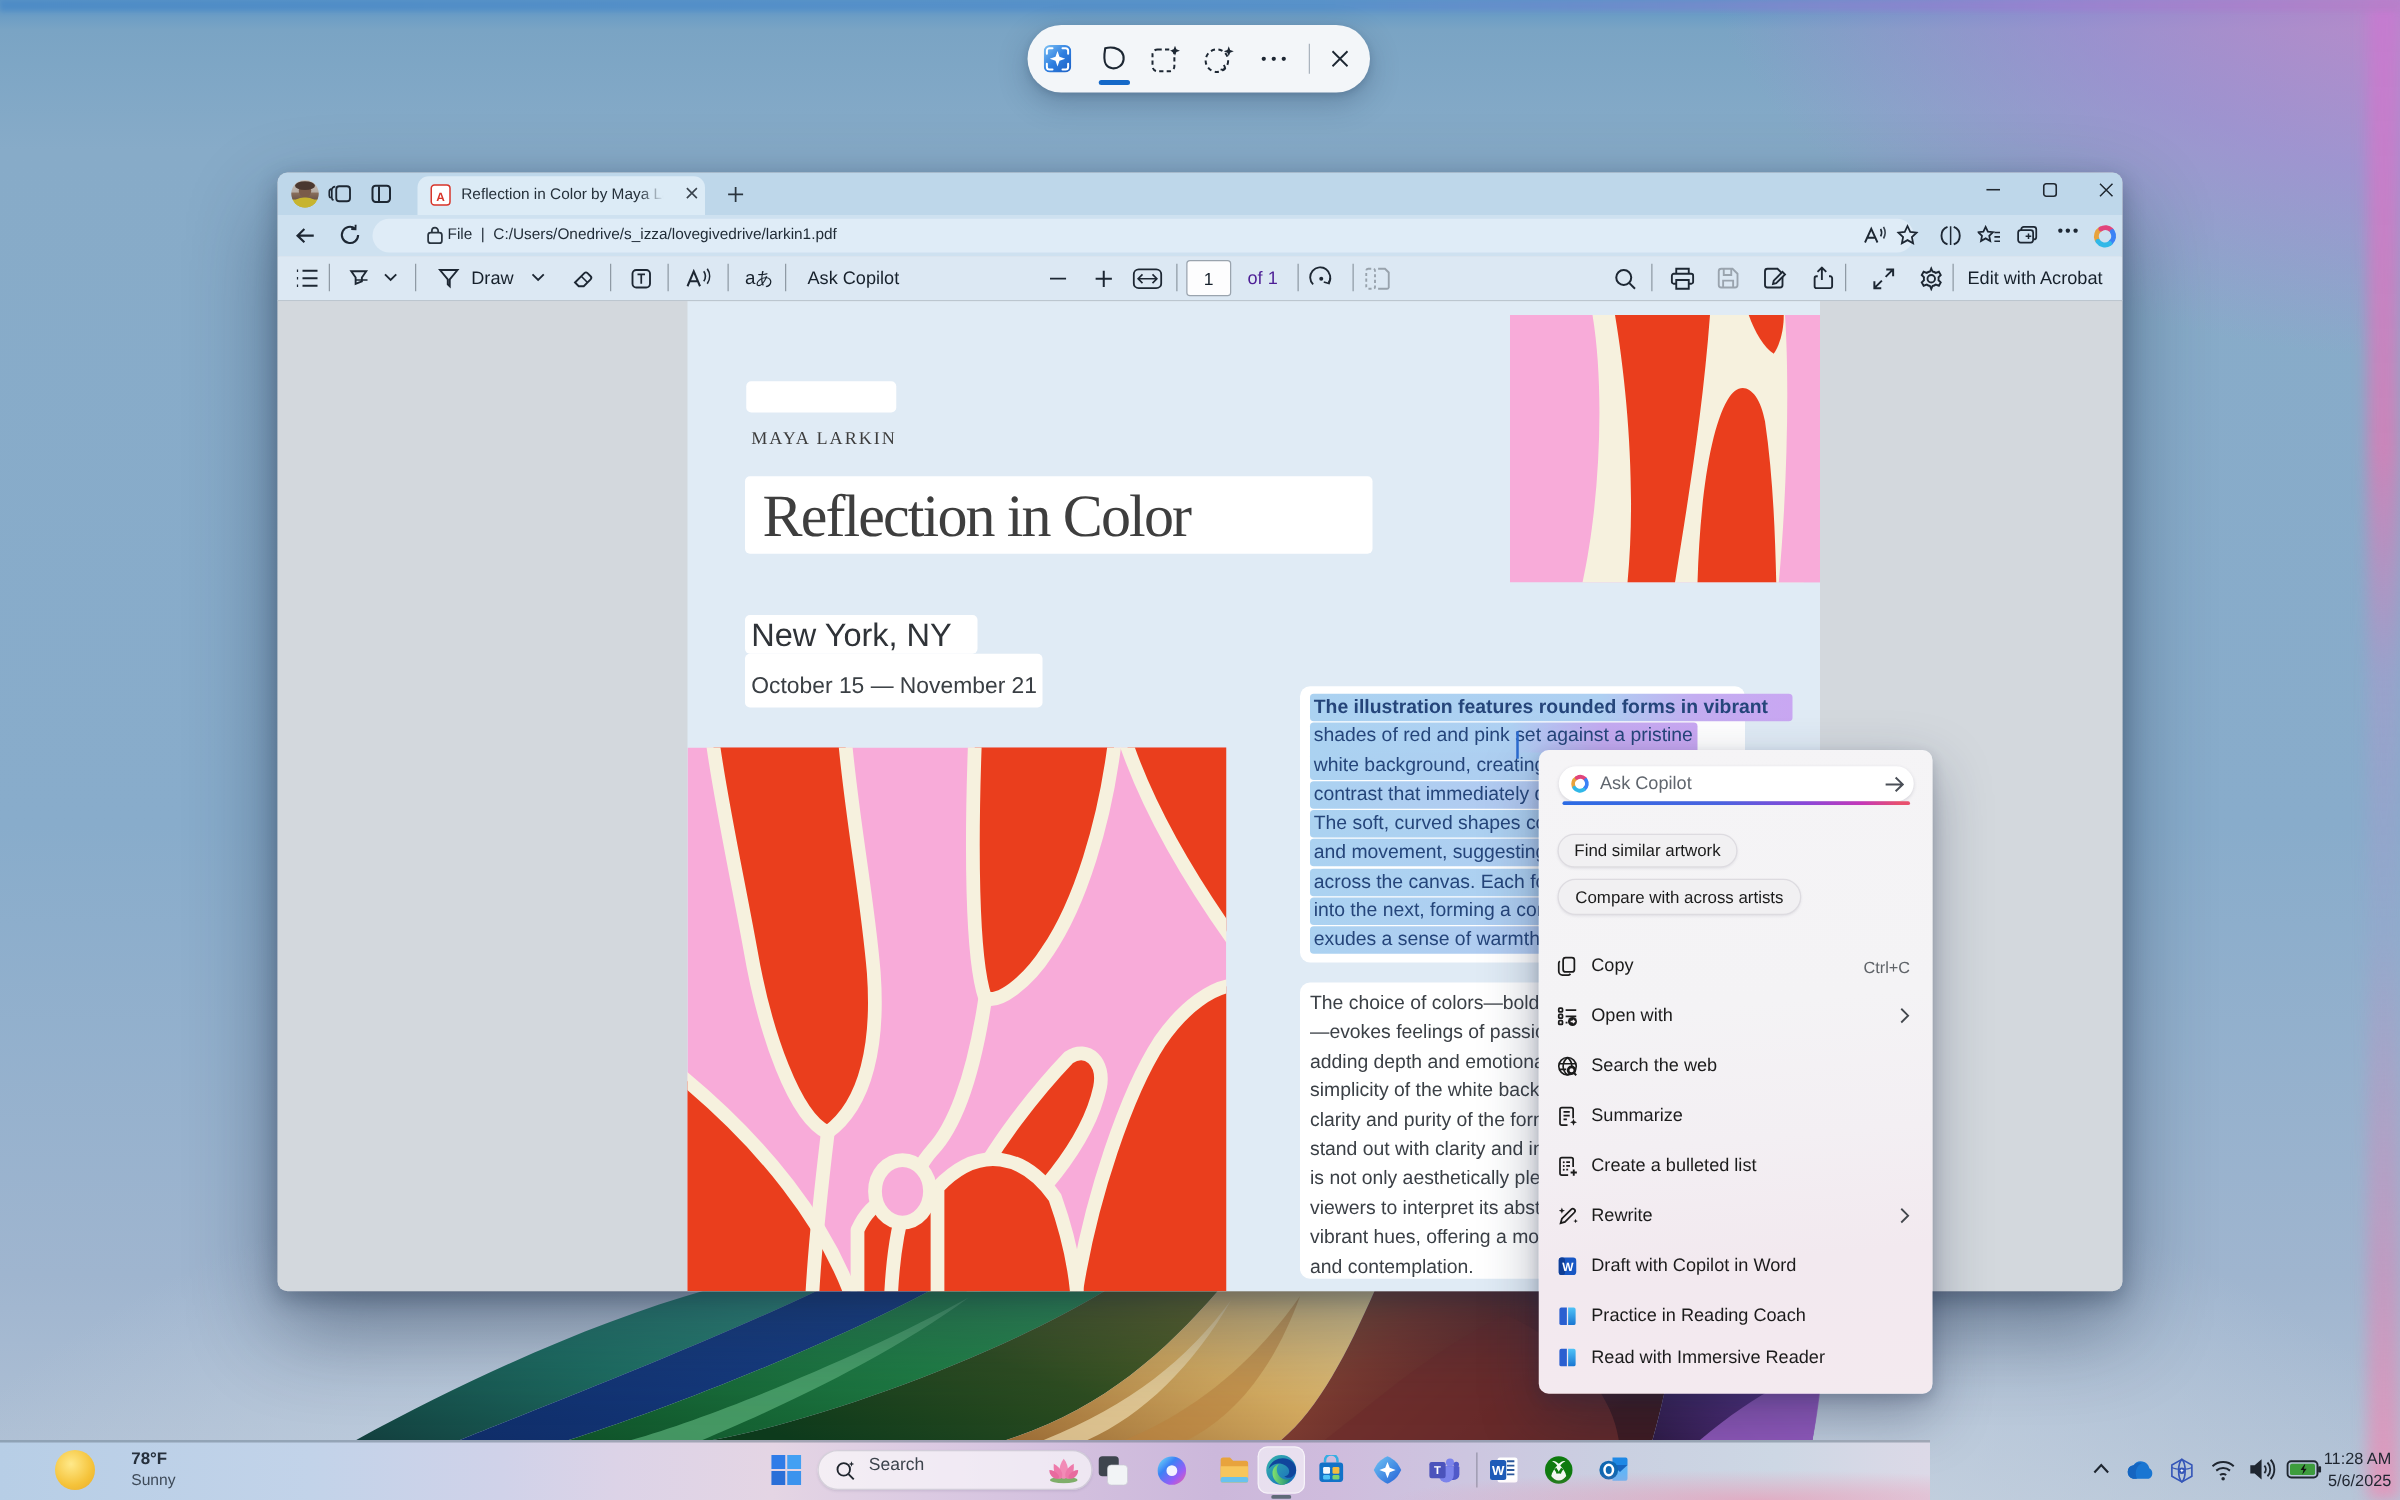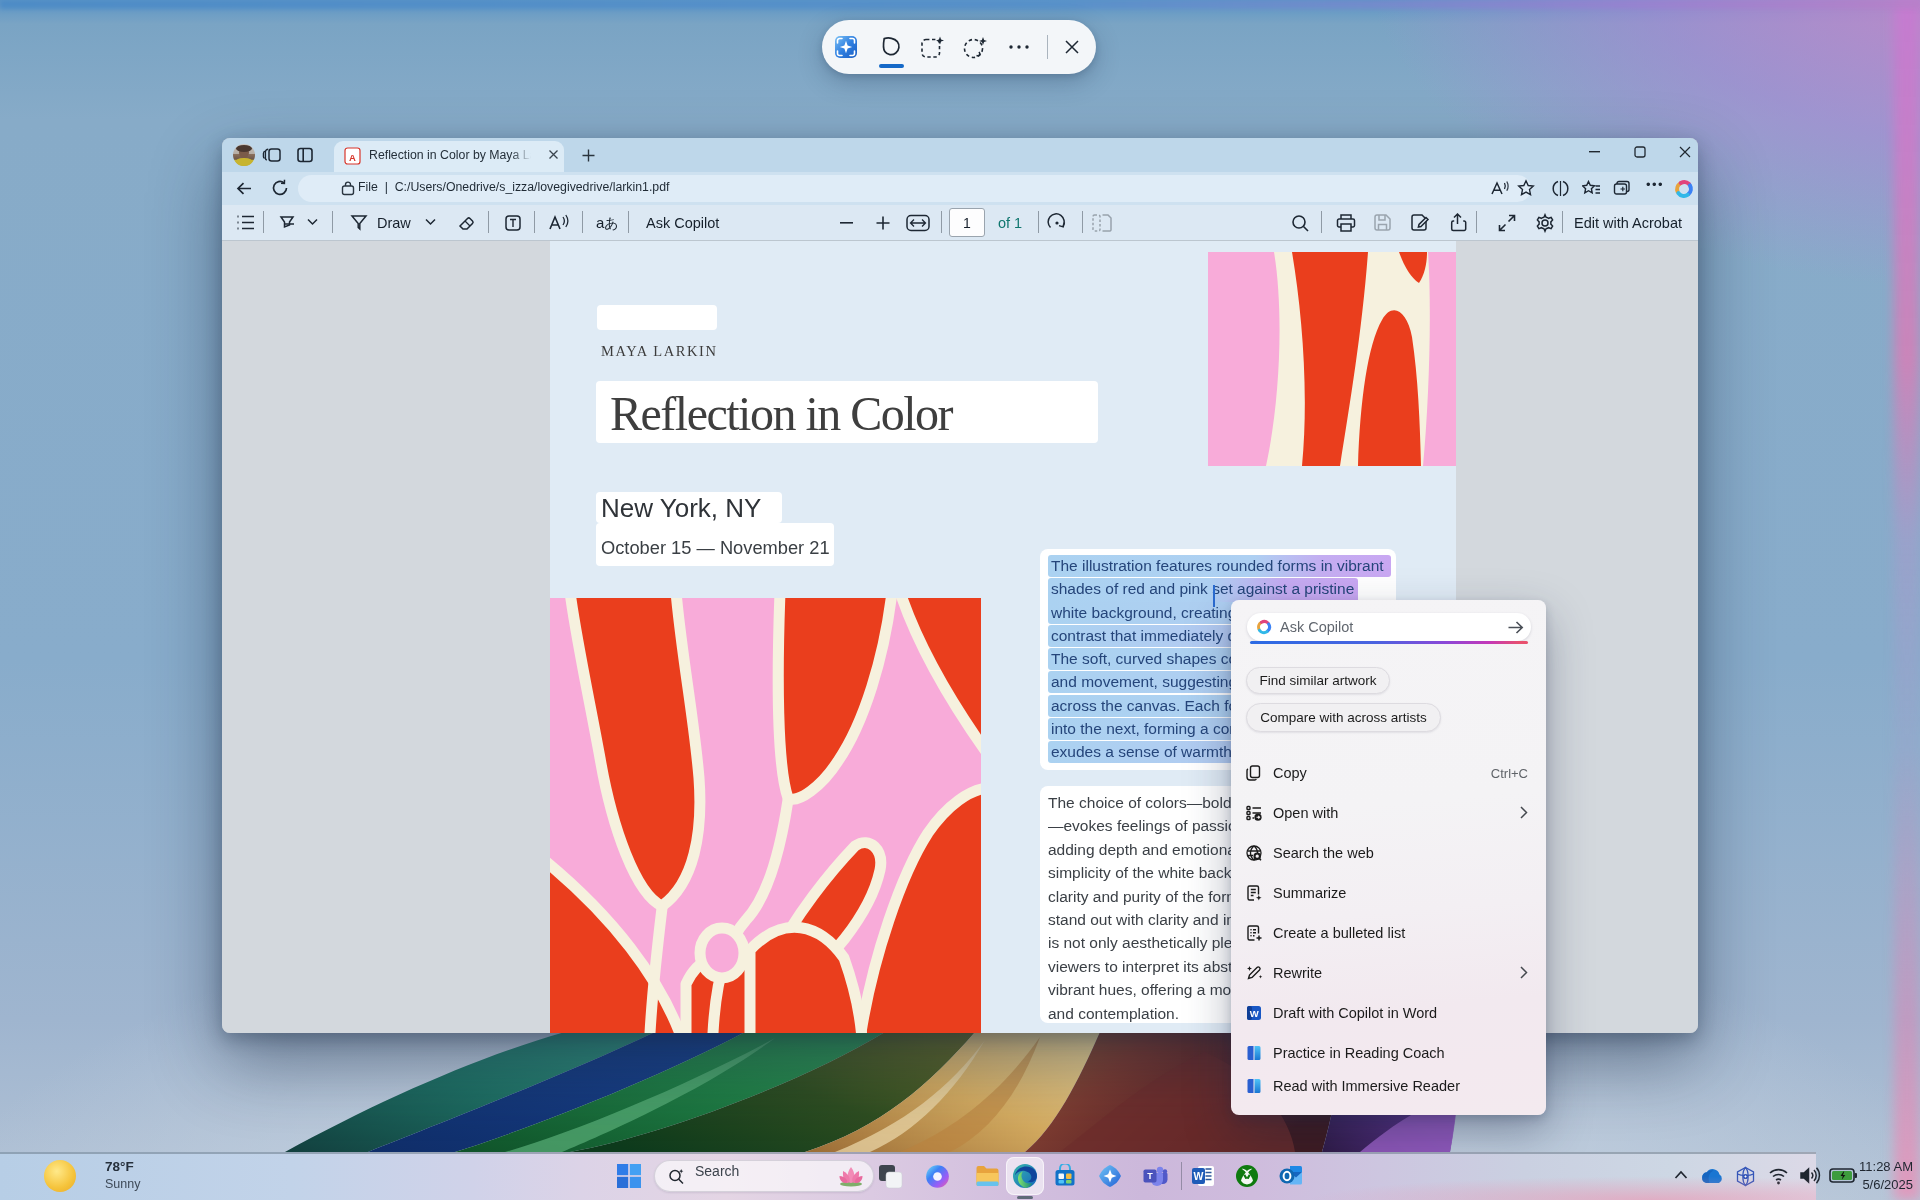--- a/index.html
+++ b/index.html
@@ -36,21 +36,21 @@
 
 
 #menu { position:absolute; left:1231px; top:600px; width:315px; height:515px; border-radius:8px;
   background:linear-gradient(175deg, #f5f4f6 0%, #f4f3f5 40%, #f3eff3 60%, #f2e9ef 78%, #f3e9ef 90%, #f3eaef 100%);box-shadow:0 18px 45px rgba(30,40,70,.35), 0 4px 10px rgba(30,40,70,.2), inset 0 0 0 1px rgba(255,255,255,.55);
   box-shadow:0 18px 45px rgba(30,40,70,.35), 0 4px 10px rgba(30,40,70,.2); }
 .mi { position:absolute; left:14px; height:40px; display:flex; align-items:center; font-size:14.5px; color:#1b1b1b; }
 .mi svg { margin-right:10px; }
 .mr { position:absolute; right:18px; font-size:13px; color:#5f6368; }
 
 
-#taskbar { position:absolute; left:0; top:1152px; width:1816px; height:48px;
+#taskbar { position:absolute; left:0; top:1152px; width:1544px; height:48px;
   background:linear-gradient(90deg,#b7cee6 0%, #c2d3e9 16%, #d0d2e9 26%, #dcd3e7 32%, #e4d5e4 40%, #dbcae2 48%, #d2bfde 56%, #ccb8db 63%, #cfbcdd 69%, #cdc6e0 76%, #cad0e1 84%, #cdd7e4 92%, #dcd9e7 100%); }
 #taskbar::before { content:""; position:absolute; left:0; top:0; width:100%; height:2px; background:rgba(110,125,140,.55); }
 #taskbar::after { content:""; position:absolute; left:55%; top:14px; width:45%; height:34px;
   background:radial-gradient(60% 100% at 80% 100%, rgba(240,140,170,.55), rgba(240,140,170,0) 70%); pointer-events:none; }
 </style>
 </head>
 <body>
 <div id="desktop"></div>
 <div id="edge-right-pink"></div>
 <div id="edge-top-blue"></div>
@@ -287,21 +287,21 @@
       </svg>
     <svg style="position:absolute;left:654px;top:11px" width="14" height="14" viewBox="0 0 14 14" stroke="#1d2733" stroke-width="1.6">
         <path d="M7 0.5 V13.5 M0.5 7 H13.5"></path>
       </svg>
     <svg style="position:absolute;left:684px;top:9px" width="24" height="18" viewBox="0 0 24 18" fill="none" stroke="#1d2733" stroke-width="1.5">
         <rect x="1" y="1.5" width="22" height="15" rx="4"></rect>
         <path d="M5 9 H19 M8 5.5 L4.5 9 L8 12.5 M16 5.5 L19.5 9 L16 12.5" stroke-width="1.3"></path>
       </svg>
     <div style="position:absolute;left:719px;top:6px;width:1px;height:22px;background:#8f9aa5;"></div>
     <div style="position:absolute;left:727px;top:3px;width:36px;height:29px;background:#fdfdfe;border:1px solid #9aa4ae;border-radius:3px;font-size:14px;color:#16202b;text-align:center;line-height:28px;">1</div>
-    <div style="position:absolute;left:776px;top:10px;font-size:14.5px;color:#0f766e;">of 1</div>
+    <div style="position:absolute;left:776px;top:10px;font-size:14.5px;color:#4c1d95;">of 1</div>
     <div style="position:absolute;left:816px;top:6px;width:1px;height:22px;background:#8f9aa5;"></div>
     <svg style="position:absolute;left:824px;top:8px" width="22" height="21" viewBox="0 0 22 21" fill="none" stroke="#1d2733" stroke-width="1.5">
         <path d="M4.5 14.5 A8 8 0 1 1 17 13"></path>
         <path d="M18.5 9.5 L17.2 13.8 L13 12.6" stroke-width="1.4"></path>
         <circle cx="11" cy="10" r="1.6" fill="#1d2733" stroke="none"></circle>
       </svg>
     <div style="position:absolute;left:860px;top:6px;width:1px;height:22px;background:#8f9aa5;"></div>
     <svg style="position:absolute;left:869px;top:8px" width="22" height="20" viewBox="0 0 22 20" fill="none" stroke="#98a2ac" stroke-width="1.5">
         <path d="M11.5 2 H17 L20 5 V17 A1.5 1.5 0 0 1 18.5 18 H11.5"></path>
         <rect x="2" y="2" width="7" height="16" rx="1.5" stroke-dasharray="2.5 2"></rect>
@@ -373,21 +373,21 @@
       <div style="position:absolute;left:51px;top:69px;font-family:'Liberation Serif',serif;font-size:14.5px;letter-spacing:1.6px;color:#3c3c3c;margin-top:33px;">MAYA LARKIN</div>
       <div class="chip" style="left:46px;top:140px;width:502px;height:62px;"></div>
       <div style="position:absolute;left:60px;top:140px;font-family:Liberation Serif, serif;font-size:48px;color:#3e3e3e;letter-spacing:-1.5px;line-height:66px;">Reflection in Color</div>
       <div class="chip" style="left:46px;top:251px;width:186px;height:31px;"></div>
       <div style="position:absolute;left:51px;top:252px;font-size:26px;color:#2f3338;">New York, NY</div>
       <div class="chip" style="left:46px;top:282px;width:238px;height:43px;"></div>
       <div style="position:absolute;left:51px;top:296px;font-size:18.3px;color:#3a3f44;">October 15 — November 21</div>
 
       <div class="chip" style="left:490px;top:308px;width:356px;height:221px;border-radius:8px;"></div>
       <div id="hl" style="position:absolute;left:498px;top:313px;font-size:15.5px;line-height:23.3px;color:#25457a;white-space:nowrap;">
-        <div><span style="background:linear-gradient(90deg,#abd2f1 0%,#aed0f2 60%,#c4adf1 80%,#c9a7f2 100%);border-radius:3px;padding:2px 7px 3px 3px;">The illustration features rounded forms in vibrant</span></div>
+        <div><span style="background:linear-gradient(90deg,#abd2f1 0%,#aed0f2 60%,#c4adf1 80%,#c9a7f2 100%);border-radius:3px;padding:2px 20px 3px 3px;font-weight:bold;">The illustration features rounded forms in vibrant</span></div>
         <div><span style="background:linear-gradient(90deg,#abd2f1 0%,#aed0f2 52%,#c5abf1 76%,#c9a7f2 100%);border-radius:3px;padding:2px 4px 19px 3px;">shades of red and pink set against a pristine</span></div>
         <div><span style="background:linear-gradient(90deg,#abd2f1 0%,#aecef1 55%,#c0b4f0 100%);border-radius:3px;padding:2px 70px 3px 3px;">white background, creating a striking</span></div>
         <div><span style="background:linear-gradient(90deg,#abd2f1 0%,#b4c8f1 60%,#bfb6f0 100%);border-radius:3px;padding:2px 70px 3px 3px;">contrast that immediately draws the eye.</span></div>
         <div><span style="background:linear-gradient(90deg,#abd2f1 0%,#aed0f1 60%,#bcbcf0 100%);border-radius:3px;padding:2px 70px 3px 3px;">The soft, curved shapes convey a sense</span></div>
         <div><span style="background:linear-gradient(90deg,#abd2f1 0%,#b0cdf1 60%,#bdbaf0 100%);border-radius:3px;padding:2px 70px 3px 3px;">and movement, suggesting petals drifting</span></div>
         <div><span style="background:linear-gradient(90deg,#abd2f1 0%,#aed0f1 60%,#bcbcf0 100%);border-radius:3px;padding:2px 70px 3px 3px;">across the canvas. Each form flows into</span></div>
         <div><span style="background:linear-gradient(90deg,#abd2f1 0%,#b0cdf1 60%,#bdbaf0 100%);border-radius:3px;padding:2px 70px 3px 3px;">into the next, forming a composition that</span></div>
         <div><span style="background:linear-gradient(90deg,#abd2f1 0%,#b2cbf1 55%,#c0b4f0 100%);border-radius:3px;padding:2px 50px 3px 3px;">exudes a sense of warmth and positivity.</span></div>
       </div>
 

